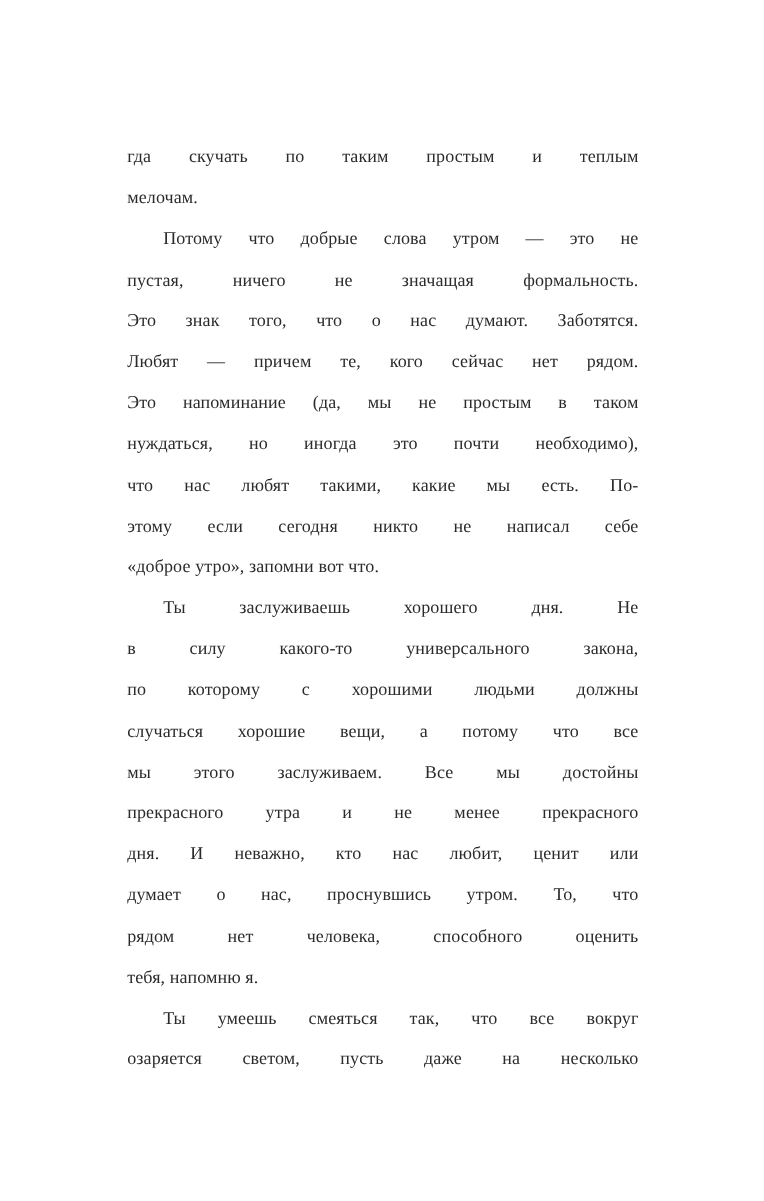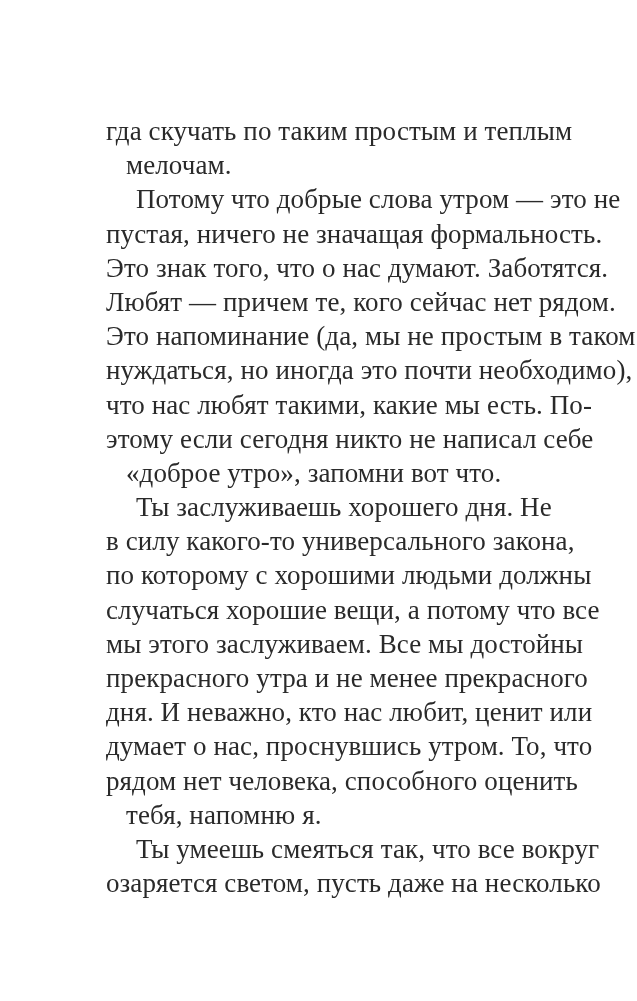--- a/index.html
+++ b/index.html
@@ -12,35 +12,34 @@
     height: 1001px;
     overflow: hidden;
     position: relative;
   }
   .page {
     position: absolute;
     left: 106px;
     top: 114px;
     width: 426px;
     font-family: "Liberation Serif", "DejaVu Serif", serif;
-    font-size: 27px;
+    font-size: 15px;
     line-height: 34.2px;
     color: #2a2a2a;
     letter-spacing: 0.1px;
   }
   .line {
     display: block;
     white-space: nowrap;
     text-align: justify;
     text-align-last: justify;
     height: 34.2px;
   }
   .line.last {
     text-align-last: left;
-    margin-left: 20px;
   }
   .line.indent {
     padding-left: 30px;
   }
 </style>
 </head>
 <body>
 
 <div class="page">
 

